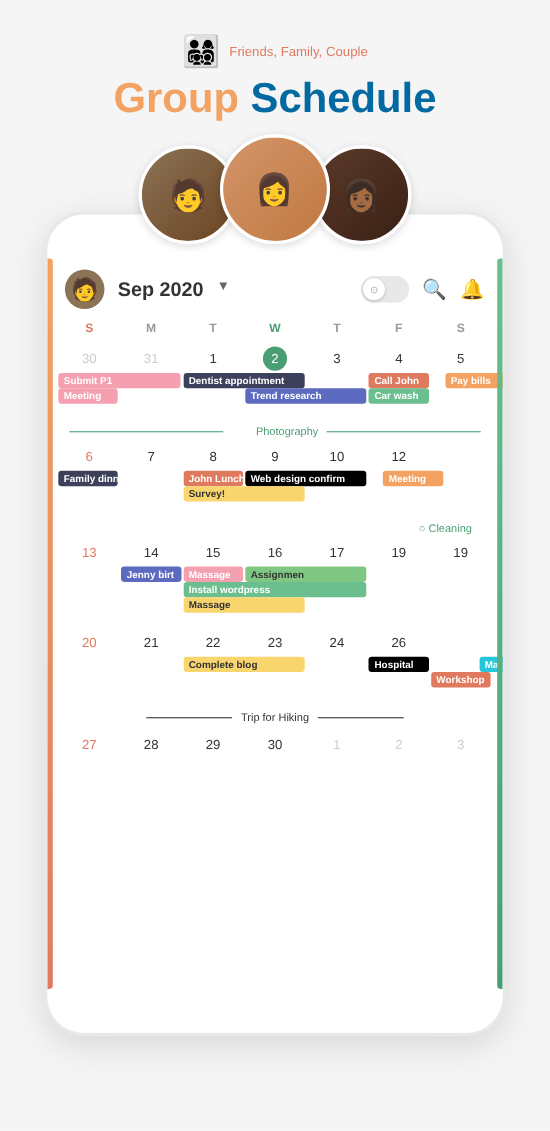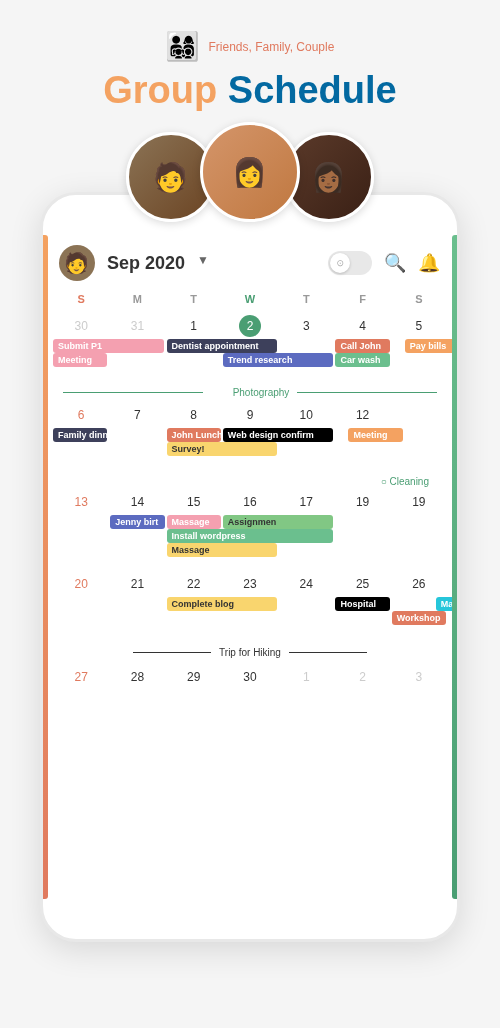--- a/index.html
+++ b/index.html
@@ -524,23 +524,20 @@
       <div class="day-cell">
           <div class="day-number">22</div>
         </div>
       <div class="day-cell">
           <div class="day-number">23</div>
         </div>
       <div class="day-cell">
           <div class="day-number">24</div>
         </div>
       <div class="day-cell">
-          <div class="day-number">25</div>
-        </div>
-      <div class="day-cell">
           <div class="day-number">26</div>
         </div>
       <div class="week-events-layer">
 
         <div class="span-event bg-yellow" style="left:calc(200%/7 + 1px); width:calc(200%/7 - 2px); top:0px; color:#333;">Complete blog</div>
 
         <div class="span-event bg-teal" style="left:calc(500%/7 + 1px); width:calc(100%/7 - 2px); top:0px;">Hospital</div>
 
         <div class="span-event bg-cyan" style="left:calc(600%/7 + 1px); width:calc(100%/7 - 2px); top:0px;">Machine Cl</div>
 

